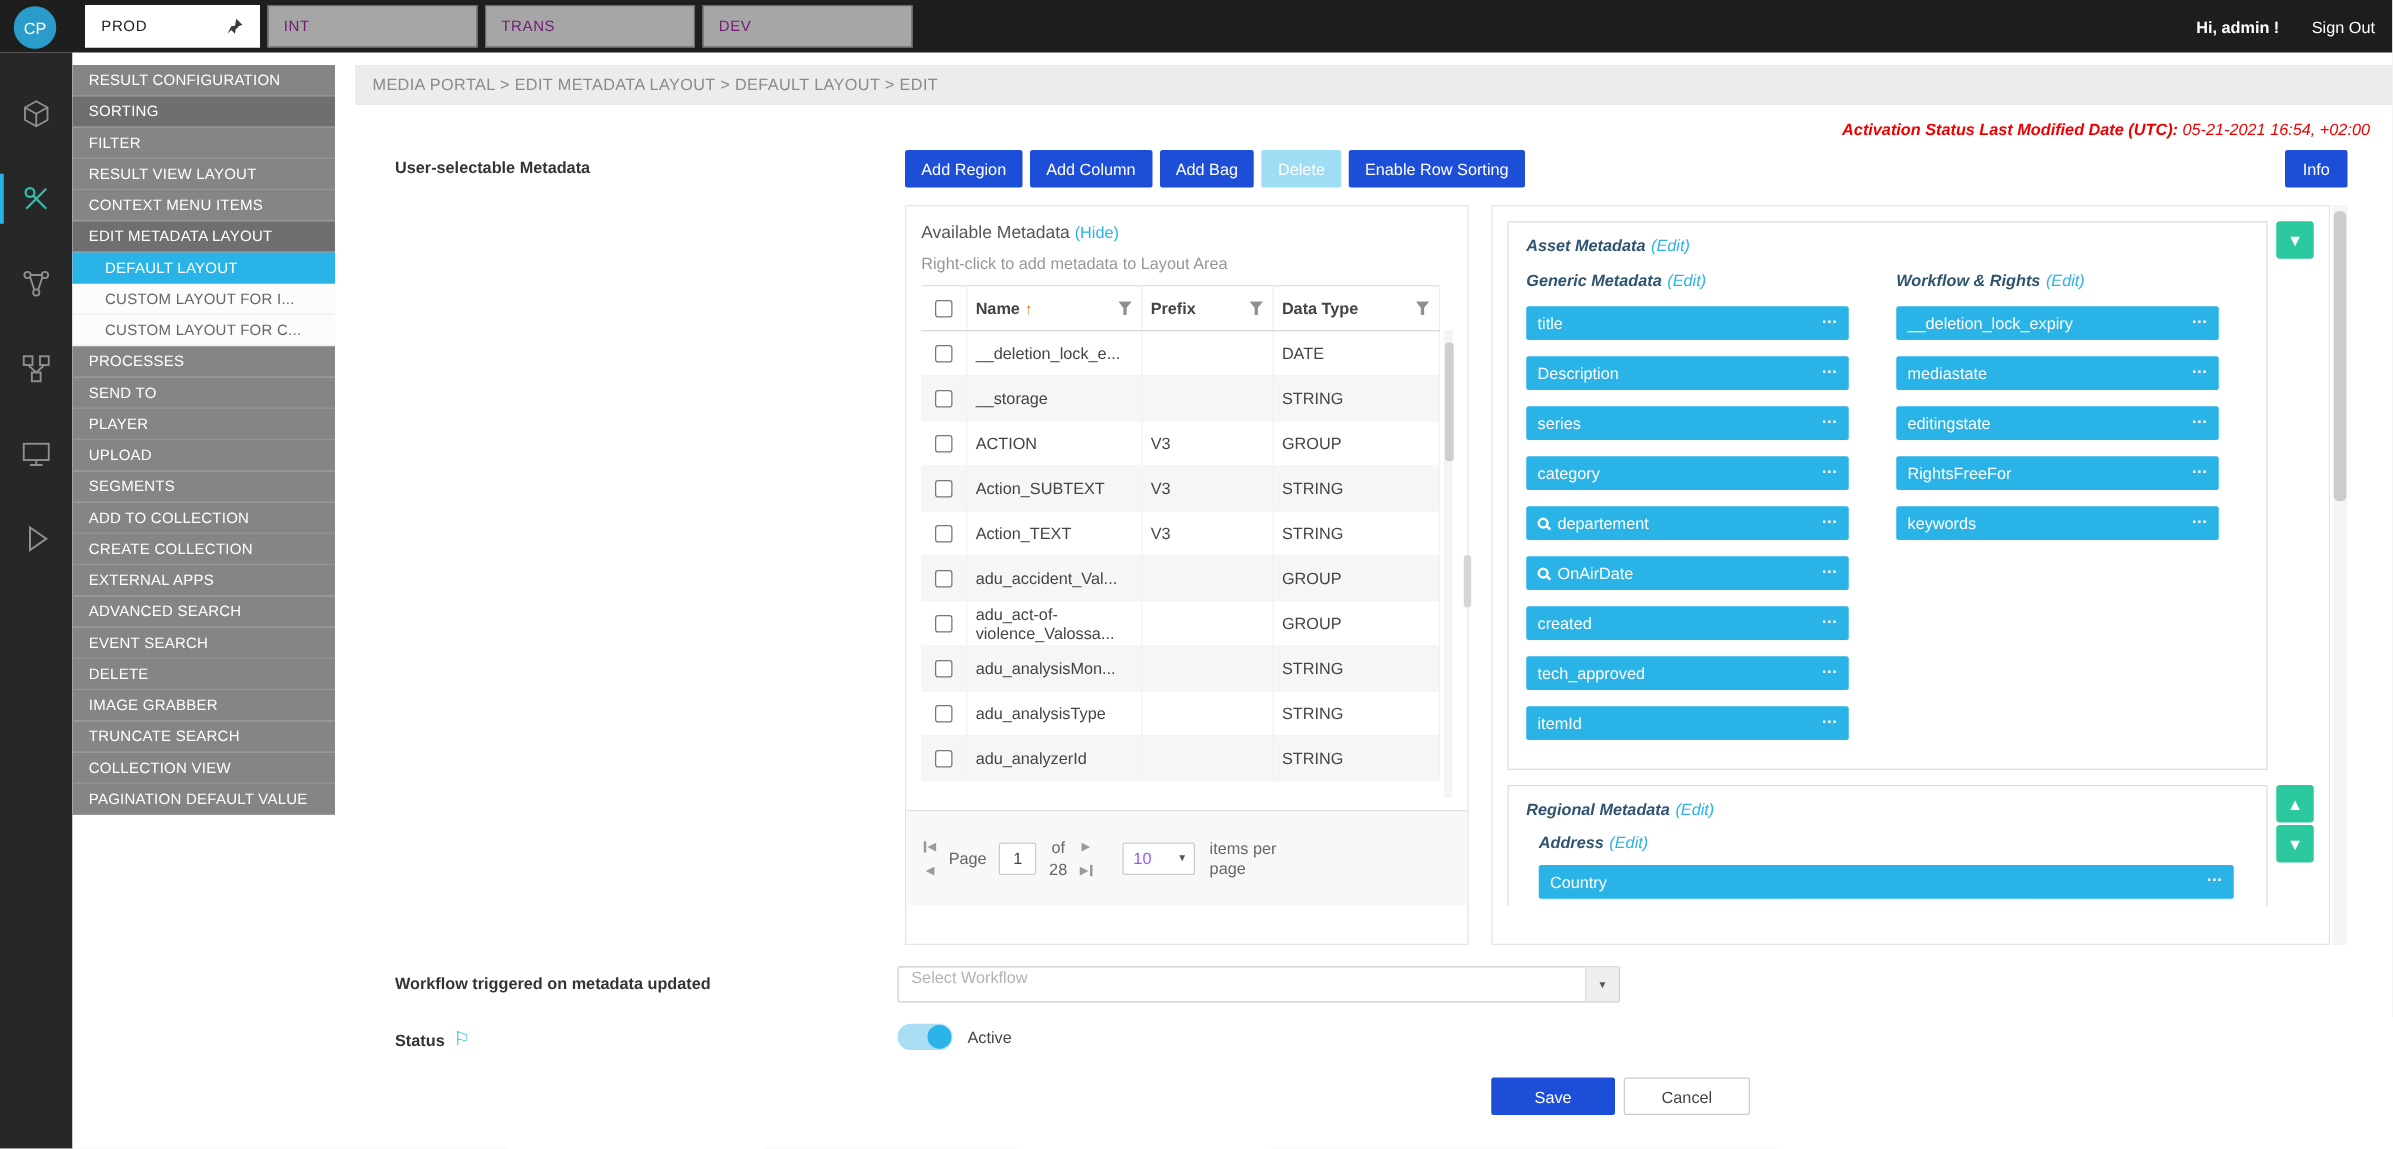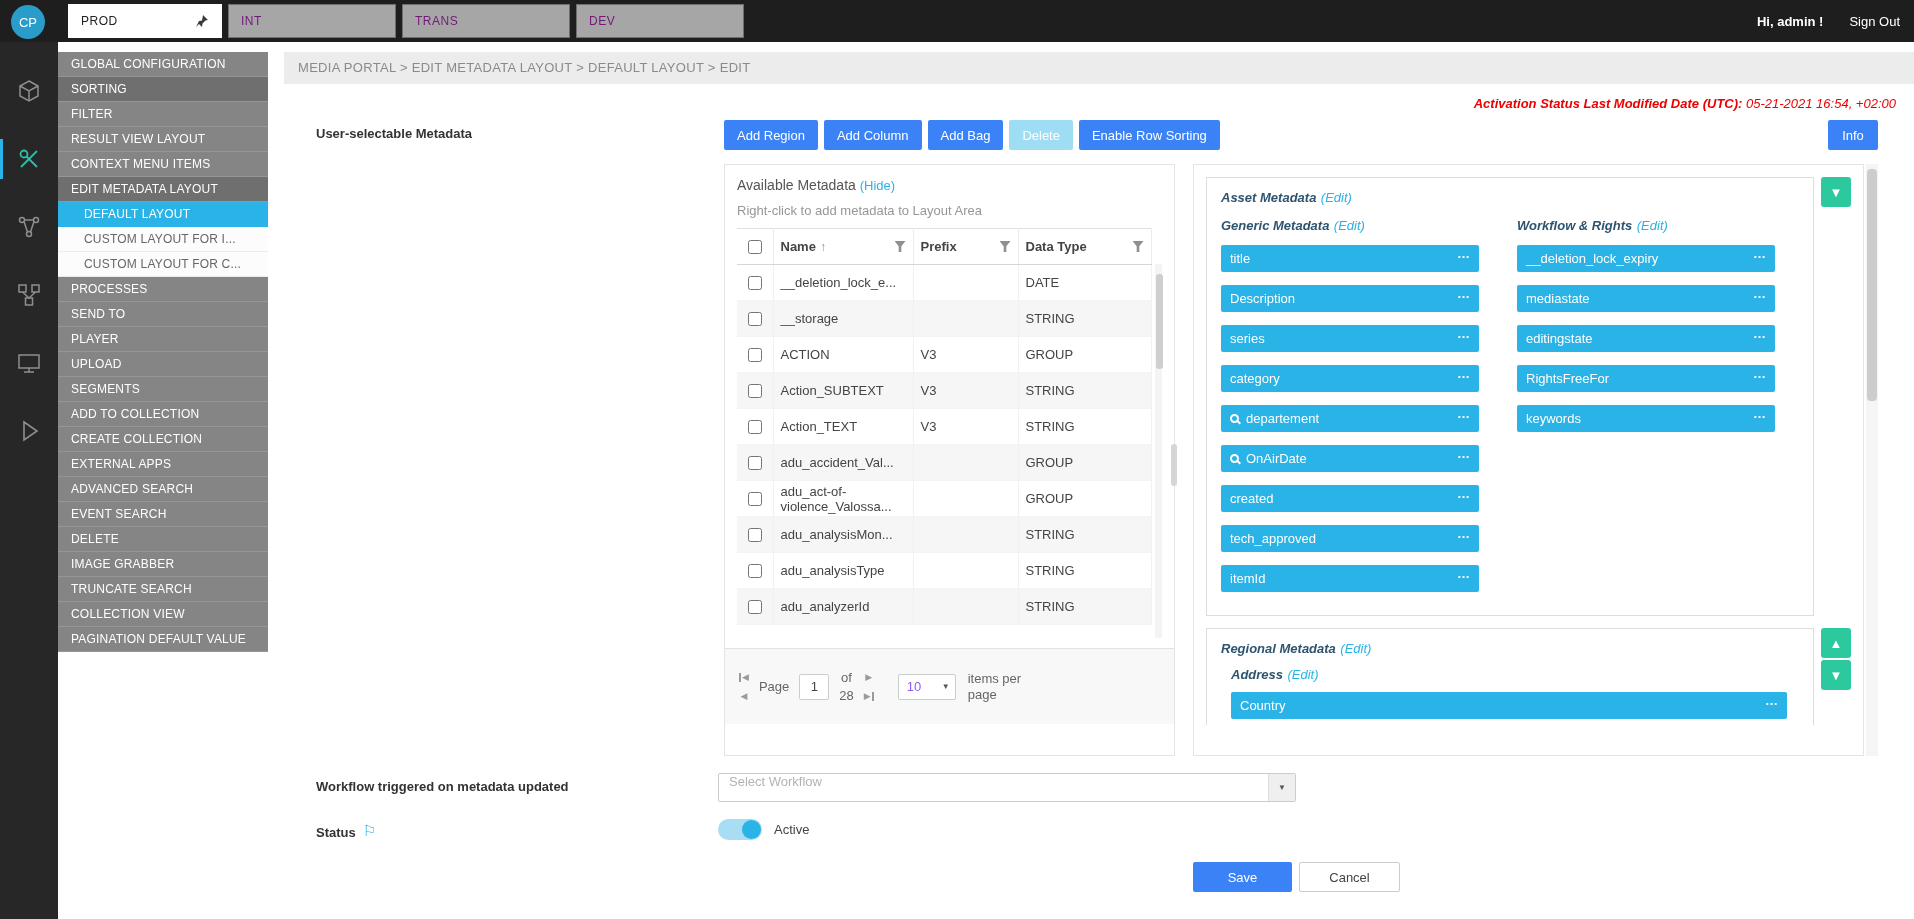--- a/index.html
+++ b/index.html
@@ -7,21 +7,21 @@
   body{font-family:"Liberation Sans",sans-serif}
   .app{position:relative;width:1914px;height:919px;background:#fff;overflow:hidden}
 
   
   .topbar{position:absolute;top:0;left:0;width:100%;height:42px;background:#1e1e1e;z-index:6}
   .logo{position:absolute;top:5px;left:11px;width:34px;height:34px;border-radius:50%;background:#2a9cc9;color:#fff;
         display:flex;align-items:center;justify-content:center;font-size:13px;cursor:pointer}
   .env-tabs{position:absolute;left:68px;top:4px;display:flex;gap:6px}
   .tab{width:168px;height:34px;display:flex;align-items:center;padding:0 12px;font-size:12px;letter-spacing:.5px;
        color:#701a75;background:#a6a6a6;border:1px solid #6e6e6e;cursor:pointer}
-  .tab.active{width:154px;background:#fff;color:#222;border-color:#fff;justify-content:space-between}
+  .tab.active{width:140px;background:#fff;color:#222;border-color:#fff;justify-content:space-between}
   .topbar-right{position:absolute;right:14px;top:0;height:42px;display:flex;align-items:center;gap:26px;color:#fff;font-size:13px}
   .greet{font-weight:bold}
   .signout{cursor:pointer}
 
   
   .rail{position:absolute;top:42px;left:0;width:58px;height:877px;background:#272727}
   .slot{position:relative;height:46px;margin:0 0 22px 0;display:flex;align-items:center;justify-content:center;cursor:pointer}
   .slot:first-child{margin-top:26px}
   .slot.active::before{content:"";position:absolute;left:0;top:3px;bottom:3px;width:3px;background:#2AB3E6}
 
@@ -35,21 +35,21 @@
 
   
   .main{position:absolute;top:42px;left:268px;width:1646px;height:877px;background:#fff;color:#444}
   .breadcrumb{position:absolute;top:10px;left:16px;width:calc(100% - 16px);height:32px;background:#ececec;line-height:32px;
               padding-left:14px;font-size:13px;color:#8a8a8a;letter-spacing:.3px}
   .activation{position:absolute;top:54px;right:18px;font-size:13px;color:#ee0000;font-style:italic}
   .act-label{font-weight:bold}
   .act-value{font-weight:normal}
   .section-label{position:absolute;top:84px;left:48px;font-size:13px;font-weight:bold;color:#333}
 
-  .btn{height:30px;padding:0 13px;background:#3b82f6;color:#fff;border:none;border-radius:2px;font-size:13px;
+  .btn{height:30px;padding:0 13px;background:#1d4ed8;color:#fff;border:none;border-radius:2px;font-size:13px;
        font-family:inherit;cursor:pointer}
   .btn.disabled{background:#9eddf4}
   .toolbar{position:absolute;top:78px;left:456px;display:flex;gap:6px}
   .info-btn{position:absolute;top:78px;right:36px;width:50px}
 
   .panels{position:absolute;top:122px;left:456px;width:1190px;height:592px}
 
   
   .avail{position:absolute;left:0;top:0;width:451px;height:592px;border:1px solid #e4e4e4;background:#fff;padding:12px 12px 0}
   .avail-title{font-size:14px;color:#555}
@@ -196,21 +196,21 @@
       </svg>
     </div>
     <div class="slot">
       <svg viewBox="0 0 26 26" width="26" height="26" fill="none" stroke="#8f8f8f" stroke-width="1.6">
         <path d="M8 4 L21 13 L8 22 Z"></path>
       </svg>
     </div>
   </aside>
 
   <nav class="sidebar">
-    <div class="side-item">GLOBAL CONFIGURATION</div>
+    <div class="side-item">RESULT CONFIGURATION</div>
     <div class="side-item dark">SORTING</div>
     <div class="side-item">FILTER</div>
     <div class="side-item">RESULT VIEW LAYOUT</div>
     <div class="side-item">CONTEXT MENU ITEMS</div>
     <div class="side-item dark">EDIT METADATA LAYOUT</div>
     <div class="side-item active">DEFAULT LAYOUT</div>
     <div class="side-item light">CUSTOM LAYOUT FOR I...</div>
     <div class="side-item light">CUSTOM LAYOUT FOR C...</div>
     <div class="side-item">PROCESSES</div>
     <div class="side-item">SEND TO</div>

